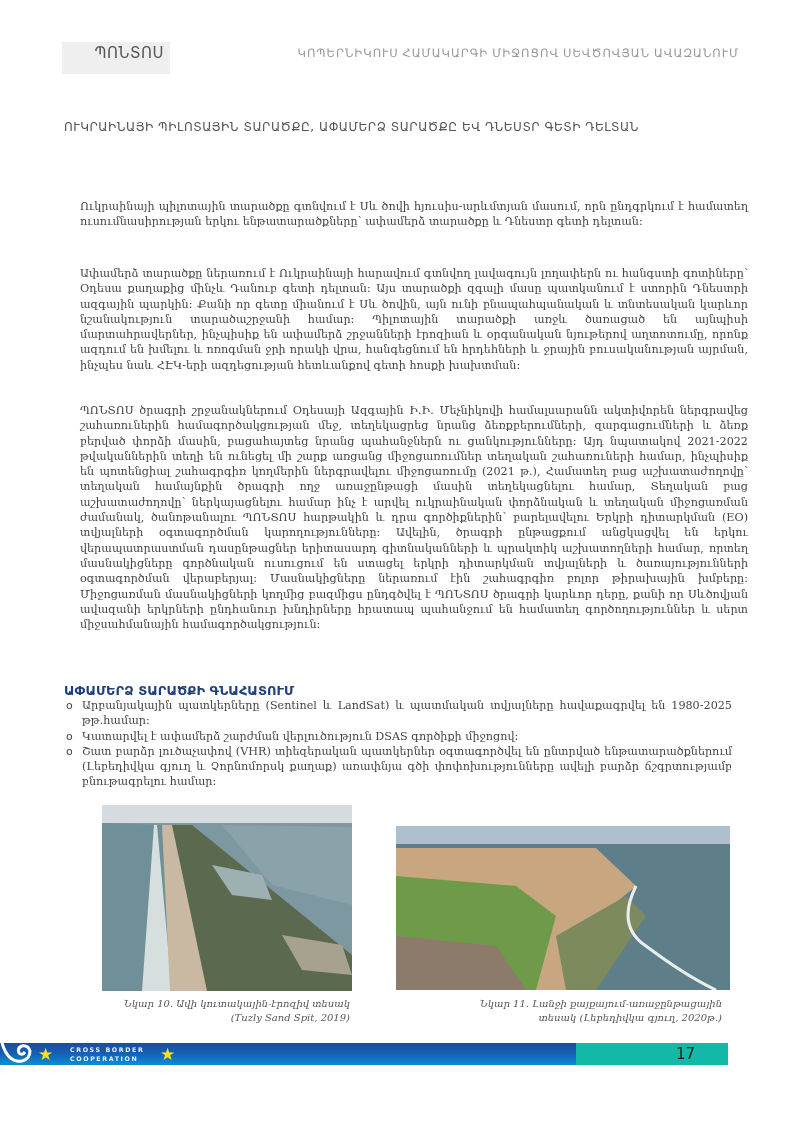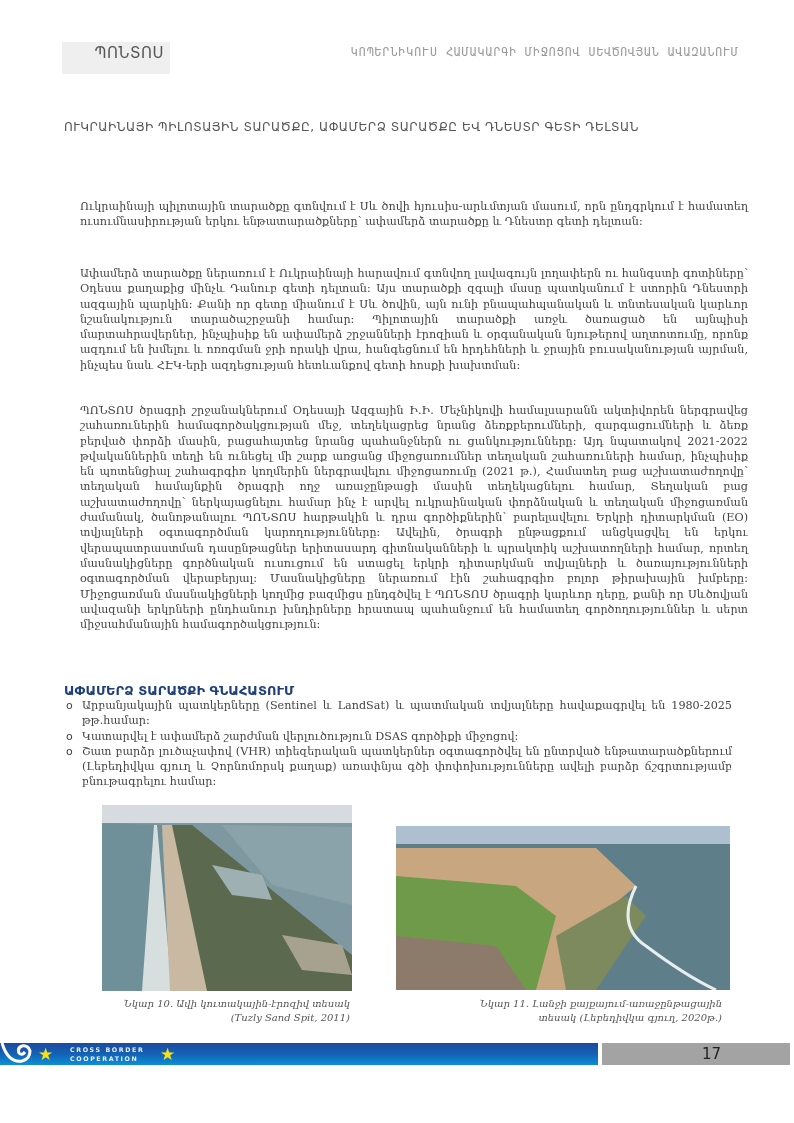--- a/index.html
+++ b/index.html
@@ -4,21 +4,21 @@
 <style>
   html, body { margin: 0; padding: 0; background: #ffffff; }
   body { width: 794px; height: 1123px; position: relative; overflow: hidden;
          font-family: "DejaVu Serif", serif; color: #333; }
 
   .hdr-tag { position: absolute; left: 62px; top: 42px; width: 108px; height: 32px;
              background: #efefef; }
   .hdr-tag span { position: absolute; right: 6px; top: 2px; font-size: 15px; color: #555;
                   font-family: "DejaVu Sans", sans-serif; letter-spacing: 0.5px; }
   .hdr-right { position: absolute; right: 55px; top: 44px; text-align: right;
-               font-family: Liberation Mono, monospace; font-size: 11.5px; color: #999;
+               font-family: Liberation Serif, serif; font-size: 11.5px; color: #999;
                line-height: 18px; letter-spacing: 1px; font-weight: 300; }
 
   .title { position: absolute; left: 64px; top: 114px; width: 680px;
            font-family: "DejaVu Sans", sans-serif; font-size: 12px; line-height: 26px;
            color: #555; font-weight: normal; margin: 0; letter-spacing: 0.5px; }
 
   .body { position: absolute; left: 64px; width: 668px; font-size: 11.2px;
           line-height: 15.3px; text-align: justify; color: #444; margin: 16px; }
 
   .section-title { position: absolute; left: 64px; top: 683px; font-family: "DejaVu Sans", sans-serif;
@@ -39,22 +39,22 @@
              color: #555; text-align: right; }
   .cap1 { left: 100px; top: 997px; width: 250px; }
   .cap2 { left: 460px; top: 997px; width: 262px; }
 
   .footer-bar { position: absolute; left: 0; top: 1043px; width: 598px; height: 22px;
                 background: linear-gradient(180deg, #1d4a9e 0%, #1462b5 50%, #0a8fd6 100%); }
   .footer-logo { position: absolute; left: 0; top: 0; width: 34px; height: 22px; }
   .footer-star { position: absolute; color: #f5e21d; font-size: 17px; line-height: 22px; top: 0; }
   .footer-text { position: absolute; left: 70px; top: 2px; font-family: "DejaVu Sans", sans-serif;
                  font-size: 6.3px; font-weight: bold; color: #e8f0ff; letter-spacing: 1.6px; line-height: 9px; }
-  .footer-page { position: absolute; left: 602px; top: 1043px; width: 188px; height: 22px;
-                 background: #a3a3a3; }
+  .footer-page { position: absolute; left: 576px; top: 1043px; width: 152px; height: 22px;
+                 background: #14b8a6; }
   .footer-page span { position: absolute; left: 100px; top: 2px; font-family: "DejaVu Sans", sans-serif;
                       font-size: 15px; color: #222; }
 </style>
 </head>
 <body>
 
 <div class="hdr-tag">
   <span>ՊՈՆՏՈՍ</span>
 </div>
 <div class="hdr-right">
@@ -102,21 +102,21 @@
     <rect x="0" y="0" width="334" height="18" fill="#aebfcf"></rect>
     <rect x="0" y="18" width="334" height="146" fill="#5e7f8a"></rect>
     <polygon points="0,22 200,22 240,60 180,110 170,164 0,164" fill="#c7a680"></polygon>
     <polygon points="0,50 120,60 160,90 140,164 0,164" fill="#6e9a4a"></polygon>
     <polygon points="0,110 100,120 130,164 0,164" fill="#8c7a6a"></polygon>
     <polygon points="160,110 230,70 250,90 200,164 170,164" fill="#7d8a5e"></polygon>
     <path d="M240 60 Q 220 100 250 120 Q 290 150 320 164" stroke="#e8eef0" stroke-width="3" fill="none"></path>
   </svg>
 </div>
 
-<div class="caption cap1">Նկար 10. Ավի կուտակային-էրոզիվ տեսակ (Tuzly Sand Spit, 2011)</div>
+<div class="caption cap1">Նկար 10. Ավի կուտակային-էրոզիվ տեսակ (Tuzly Sand Spit, 2019)</div>
 <div class="caption cap2">Նկար 11. Լանջի քայքայում-առաջընթացային տեսակ (Լեբեդիվկա գյուղ, 2020թ.)</div>
 
 <div class="footer-bar">
   <svg class="footer-logo" viewBox="0 0 34 22">
     <path d="M2 0 Q 8 20 22 18 Q 30 16 30 8 Q 28 2 22 3 Q 17 5 19 10 Q 22 13 25 9" stroke="#ffffff" stroke-width="3" fill="none"></path>
   </svg>
   <span class="footer-star" style="left:38px;">★</span>
   <div class="footer-text">
     <div>CROSS BORDER</div>
     <div>COOPERATION</div>

